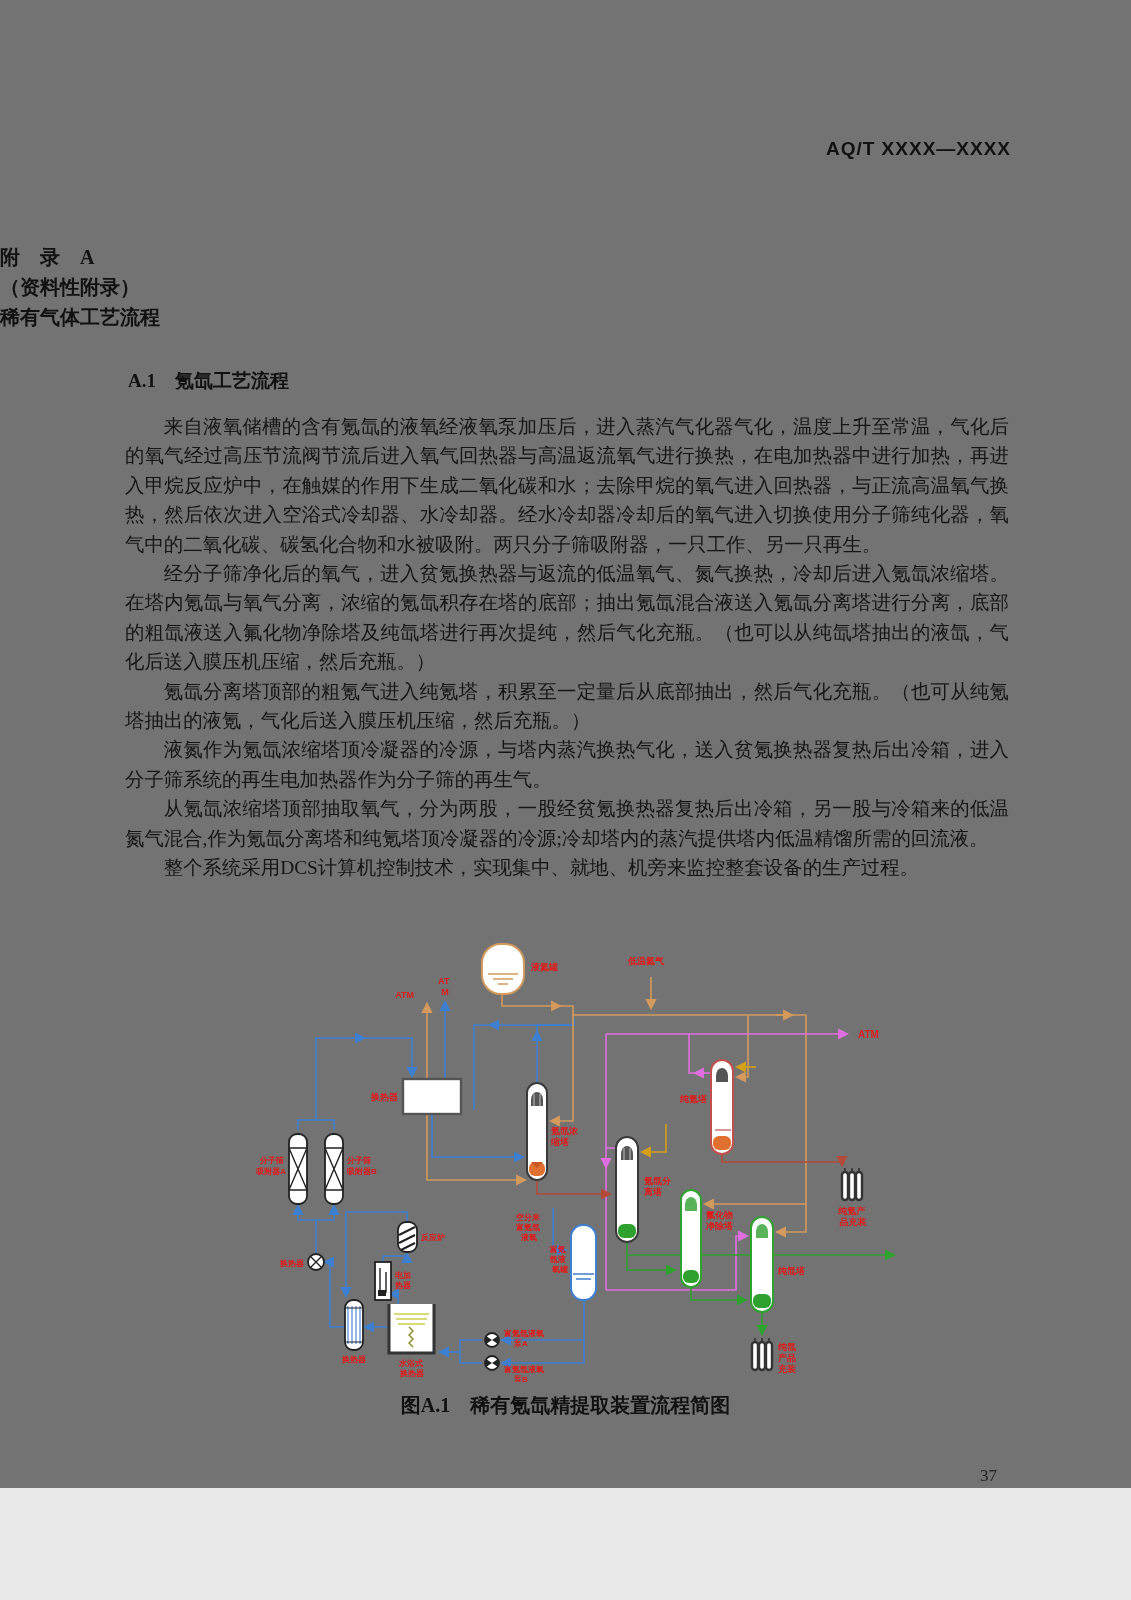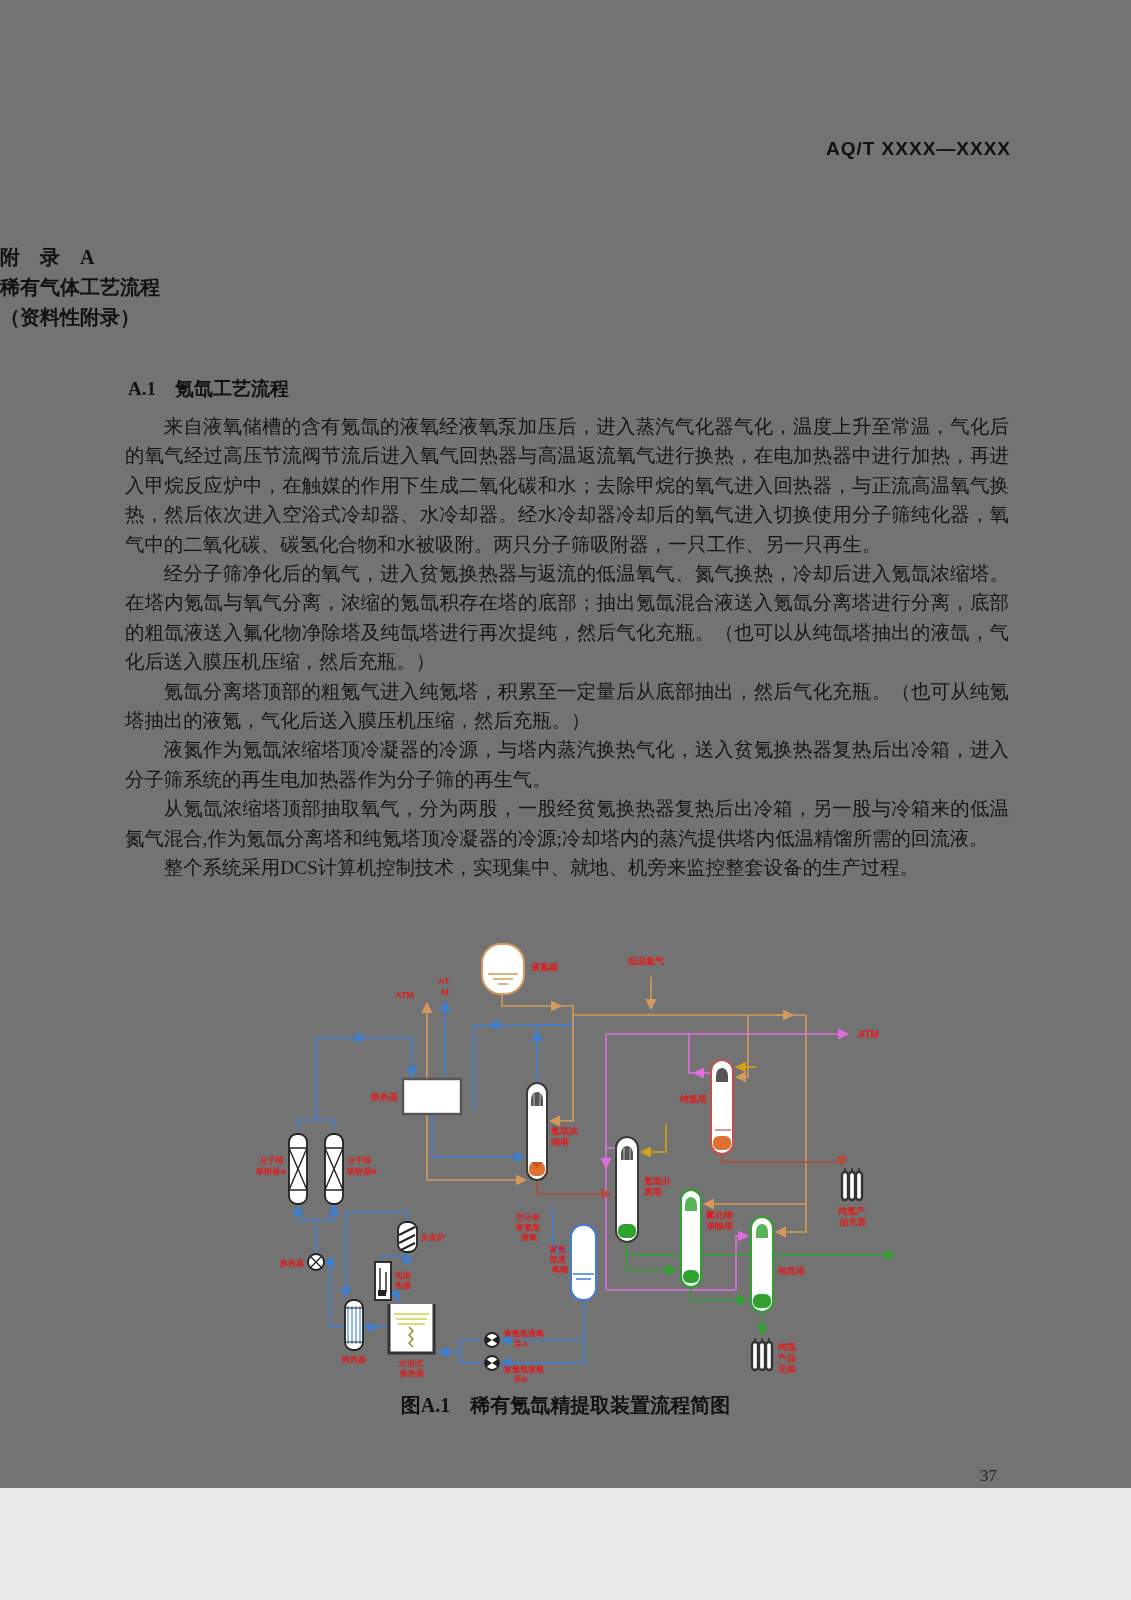--- a/index.html
+++ b/index.html
@@ -12,21 +12,21 @@
     position:absolute;top:138px;right:120px;
     font-family:"Liberation Sans","DejaVu Sans",sans-serif;
     font-weight:bold;font-size:19px;letter-spacing:1px;color:#111;
   }
   .title-block{
     position:absolute;top:242px;left:0;width:100%;text-align:left;
     font-weight:bold;font-size:20px;line-height:30px;color:#111;
   }
   .title-block div{margin-bottom:0px;}
   .section-heading{
-    position:absolute;top:376px;left:128px;
+    position:absolute;top:368px;left:128px;
     font-weight:bold;font-size:19px;color:#111;
   }
   .body-text{
     position:absolute;top:412px;left:125px;width:884px;
     font-size:19.4px;line-height:29.4px;text-align:justify;color:#151515;
   }
   .body-text p{margin:0;text-indent:2em;}
   .figure-wrap{position:absolute;top:922px;left:246px;width:660px;height:460px;}
   .figure-caption{
     position:absolute;top:1392px;left:0;width:100%;text-align:center;
@@ -50,22 +50,22 @@
 </style>
 </head>
 <body>
 
 <div class="page">
 
   <div class="doc-header">AQ/T XXXX—XXXX</div>
 
   <div class="title-block">
     <div>附　录　A</div>
+    <div>（资料性附录）</div>
     <div>稀有气体工艺流程</div>
-    <div>（资料性附录）</div>
   </div>
 
   <div class="section-heading">A.1　氪氙工艺流程</div>
 
   <div class="body-text">
     <p>来自液氧储槽的含有氪氙的液氧经液氧泵加压后，进入蒸汽气化器气化，温度上升至常温，气化后的氧气经过高压节流阀节流后进入氧气回热器与高温返流氧气进行换热，在电加热器中进行加热，再进入甲烷反应炉中，在触媒的作用下生成二氧化碳和水；去除甲烷的氧气进入回热器，与正流高温氧气换热，然后依次进入空浴式冷却器、水冷却器。经水冷却器冷却后的氧气进入切换使用分子筛纯化器，氧气中的二氧化碳、碳氢化合物和水被吸附。两只分子筛吸附器，一只工作、另一只再生。</p>
     <p>经分子筛净化后的氧气，进入贫氪换热器与返流的低温氧气、氮气换热，冷却后进入氪氙浓缩塔。在塔内氪氙与氧气分离，浓缩的氪氙积存在塔的底部；抽出氪氙混合液送入氪氙分离塔进行分离，底部的粗氙液送入氟化物净除塔及纯氙塔进行再次提纯，然后气化充瓶。（也可以从纯氙塔抽出的液氙，气化后送入膜压机压缩，然后充瓶。）</p>
     <p>氪氙分离塔顶部的粗氪气进入纯氪塔，积累至一定量后从底部抽出，然后气化充瓶。（也可从纯氪塔抽出的液氪，气化后送入膜压机压缩，然后充瓶。）</p>
     <p>液氮作为氪氙浓缩塔顶冷凝器的冷源，与塔内蒸汽换热气化，送入贫氪换热器复热后出冷箱，进入分子筛系统的再生电加热器作为分子筛的再生气。</p>
     <p>从氪氙浓缩塔顶部抽取氧气，分为两股，一股经贫氪换热器复热后出冷箱，另一股与冷箱来的低温氮气混合,作为氪氙分离塔和纯氪塔顶冷凝器的冷源;冷却塔内的蒸汽提供塔内低温精馏所需的回流液。</p>

